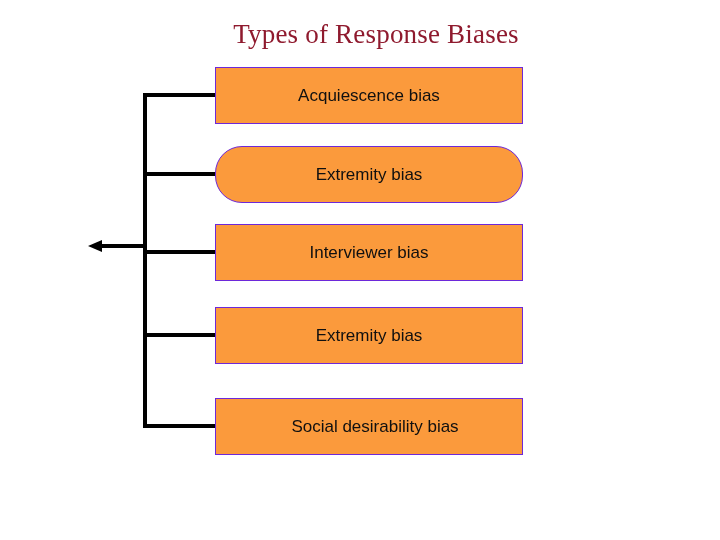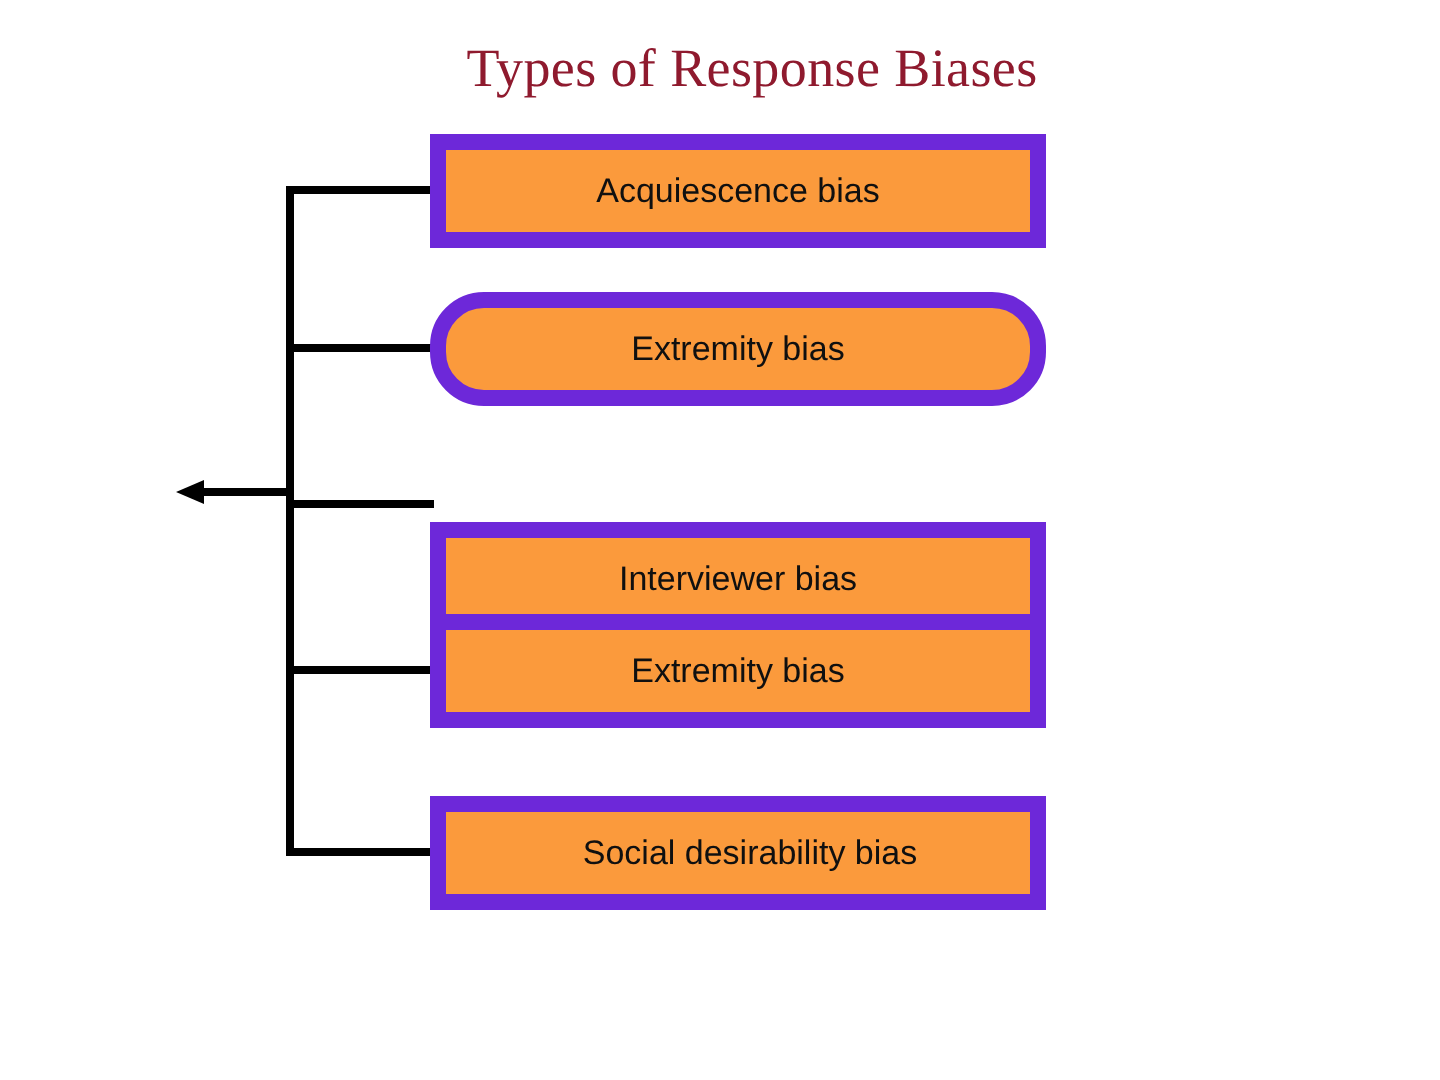--- a/index.html
+++ b/index.html
@@ -50,37 +50,37 @@
   }
 
   
   .bias-box {
     position: absolute;
     left: 215px;
     width: 308px;
     height: 57px;
     box-sizing: border-box;
     background: #fb9a3c;
-    border: 8px solid #6d28d9;
+    border: 1px solid #6d28d9;
     display: flex;
     align-items: center;
     justify-content: center;
   }
   .bias-box .box-label {
     font-family: "Liberation Sans", sans-serif;
     font-size: 17px;
     line-height: 20px;
     color: #101010;
     text-align: center;
     white-space: nowrap;
   }
 
   #box-0 { top: 67px; }
   #box-1 { top: 146px; border-radius: 27px; }
-  #box-2 { top: 224px; margin-top: 37px; }
+  #box-2 { top: 224px; }
   #box-3 { top: 307px; }
   #box-4 { top: 398px; padding-left: 12px; }
 </style>
 </head>
 <body>
 
 <div id="slide">
 
   <div id="slide-title">Types of Response Biases</div>
 

